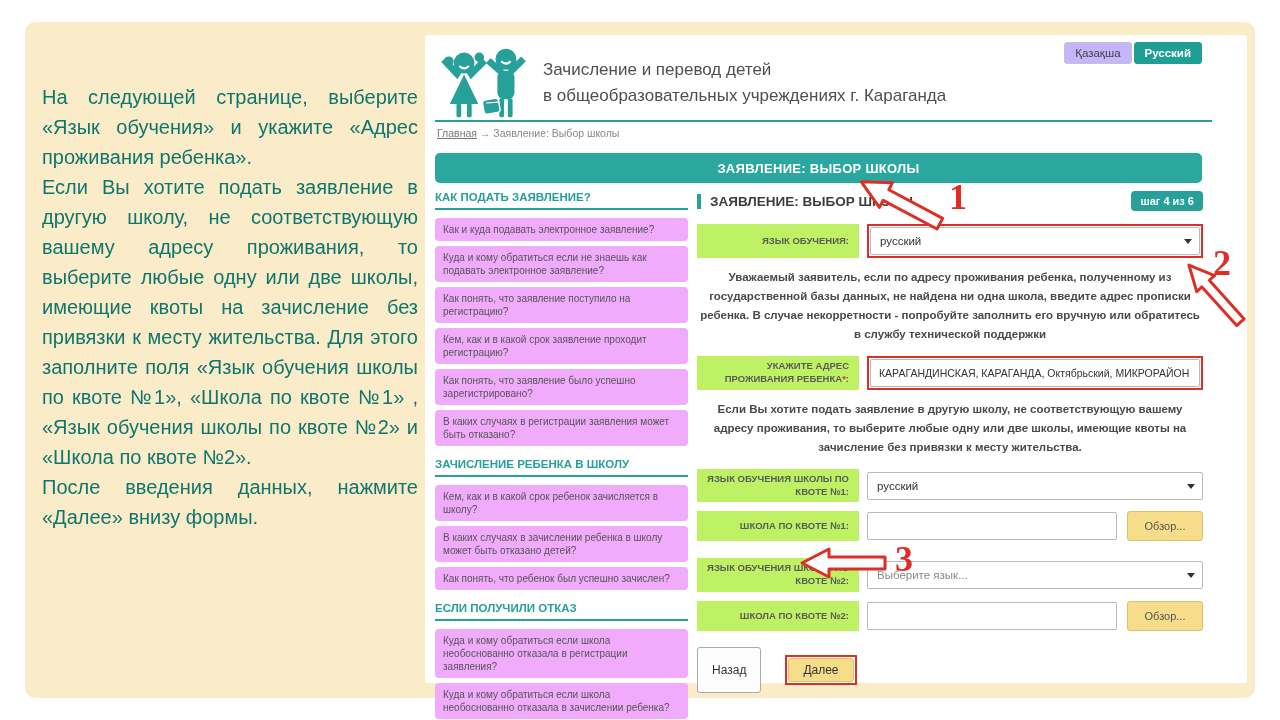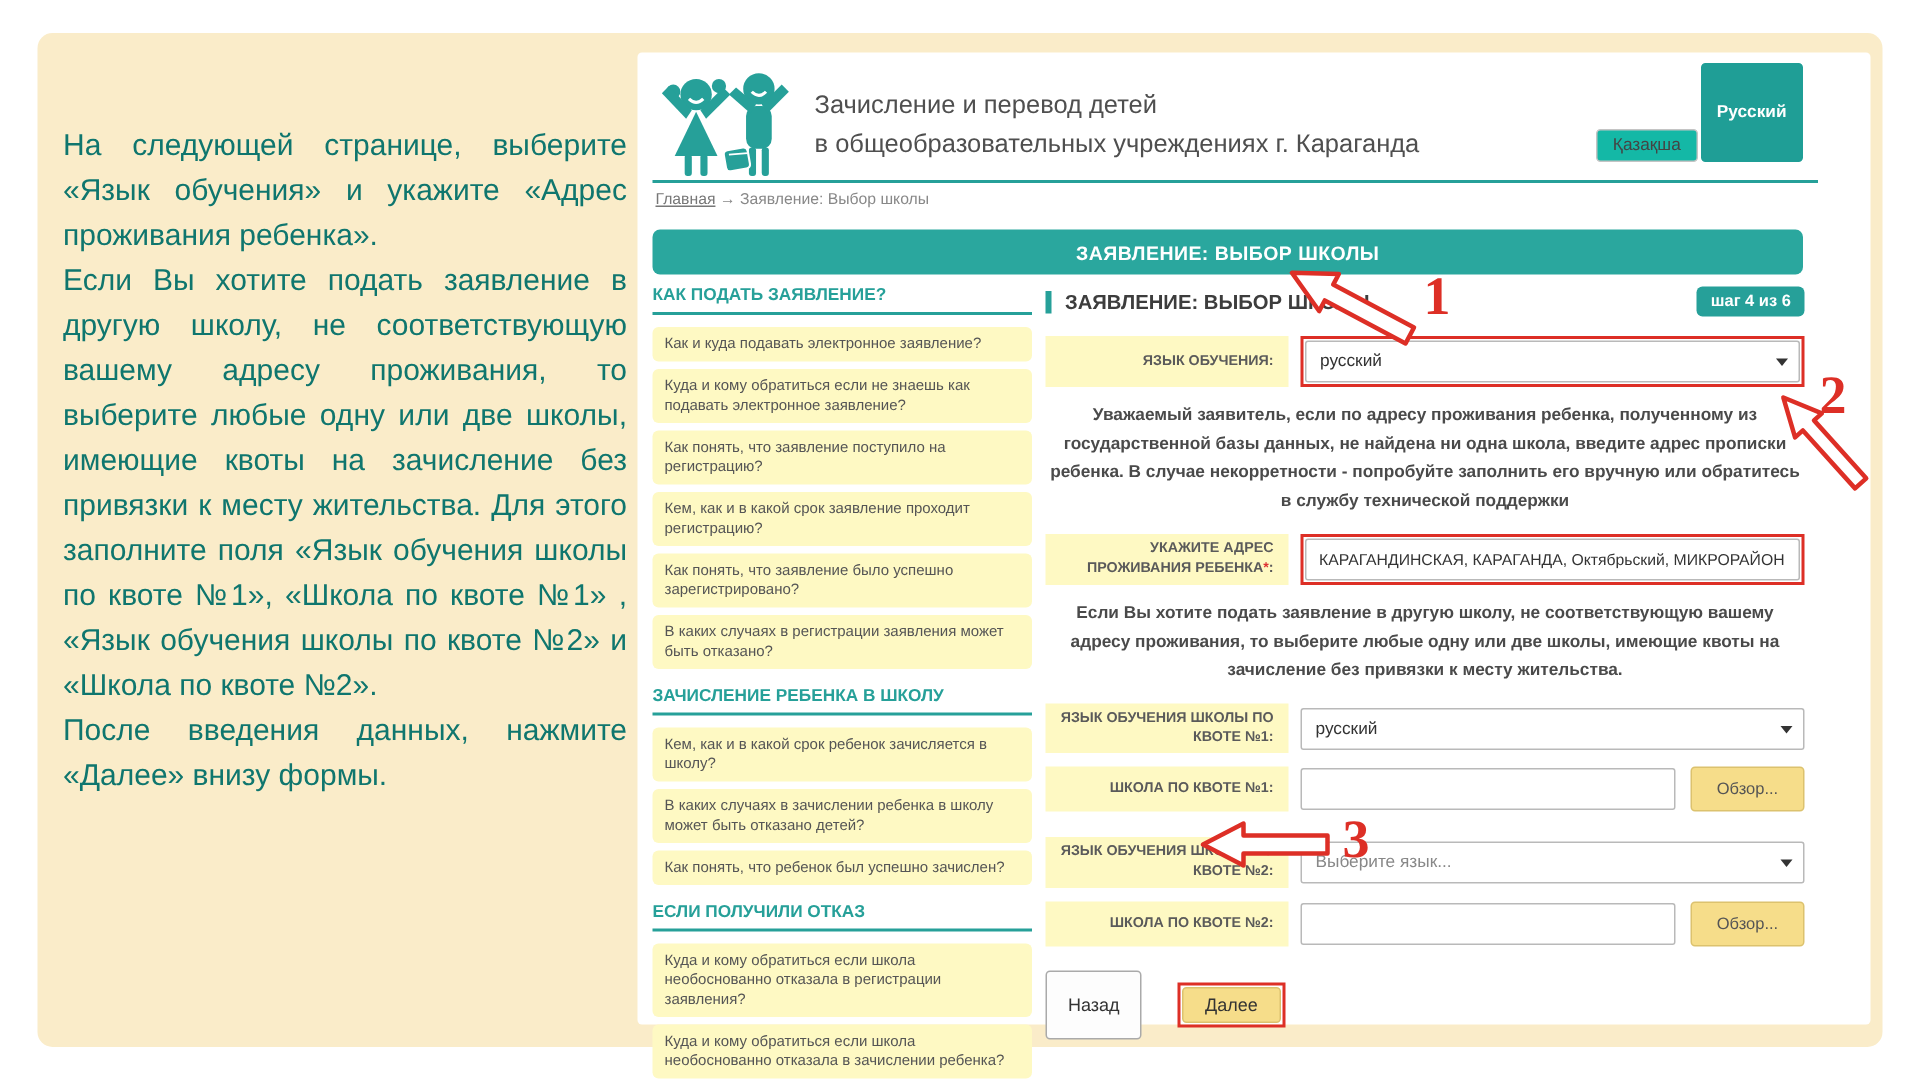--- a/index.html
+++ b/index.html
@@ -16,47 +16,47 @@
 
   
   .panel { position:absolute; left:425px; top:35px; width:822px; height:648px;
            background:#ffffff; border-radius:3px; }
 
   .logo { position:absolute; left:12px; top:10px; }
   .site-title { position:absolute; left:118px; top:22px; font-size:17px; color:#4f4f4f; line-height:1.5; }
 
   .lang { position:absolute; right:45px; top:7px; display:flex; gap:2px; }
   .lang-btn { font-size:11.5px; padding:4px 10px; border-radius:3px; cursor:pointer; }
-  .lang-kk { background:#14b8a6; border:1px solid #c4c4c4; color:#444;margin-top:44px; }
+  .lang-kk { background:#c4b5fd; border:1px solid #c4c4c4; color:#444; }
   .lang-ru { background:#1f9e96; border:1px solid #1f9e96; color:#fff; font-weight:bold; }
 
   .divider { position:absolute; left:10px; width:777px; top:85px; height:2px; background:#26a099; }
   .breadcrumb { position:absolute; left:12px; top:92px; font-size:10.5px; color:#888; }
   .breadcrumb .bc-home { color:#777; text-decoration:underline; cursor:pointer; }
 
   .banner { position:absolute; left:10px; top:118px; width:767px; height:30px;
             background:#2aa79e; border-radius:5px; color:#fff; font-weight:bold; font-size:13px;
             display:flex; align-items:center; justify-content:center; letter-spacing:.3px; }
 
   
   .sidebar { position:absolute; left:10px; top:156px; width:253px; }
   .sb-section { margin-bottom:12px; }
   .sb-title { font-size:11.5px; font-weight:bold; color:#26a099; padding-bottom:5px;
               border-bottom:2px solid #26a099; margin-bottom:8px; }
-  .sb-item { background:#fef9c3; border-radius:4px; padding:5px 8px; margin-bottom:5px;
+  .sb-item { background:#f0abfc; border-radius:4px; padding:5px 8px; margin-bottom:5px;
              font-size:10px; color:#555; line-height:1.3; cursor:pointer; }
 
   
   .main { position:absolute; left:272px; top:156px; width:506px; }
   .main-head { display:flex; justify-content:space-between; align-items:center; margin-bottom:13px; }
   .main-title { border-left:4px solid #26a099; padding-left:9px; font-size:13.5px; font-weight:bold; color:#3d3d3d; }
   .step-badge { background:#26a099; color:#fff; font-size:11px; font-weight:bold; padding:4px 9px; border-radius:4px; }
 
   .form-row { display:flex; align-items:stretch; margin-bottom:9px; }
-  .form-label { width:162px; background:#fef9c3; display:flex; align-items:center; justify-content:flex-end;
+  .form-label { width:162px; background:#bef264; display:flex; align-items:center; justify-content:flex-end;
                 text-align:right; font-size:9.5px; font-weight:bold; color:#5a5a5a; padding:4px 10px; line-height:1.35; }
   .req { color:#d33; }
   .form-field { flex:1; margin-left:8px; display:flex; align-items:center; }
 
   .select-box { position:relative; flex:1; height:28px; border:1px solid #b9b9b9; border-radius:2px;
                 background:#fff; display:flex; align-items:center; padding:0 22px 0 9px;
                 font-size:11.5px; color:#333; cursor:pointer; }
   .select-box .caret { position:absolute; right:7px; top:11px; width:0; height:0;
                 border-left:4px solid transparent; border-right:4px solid transparent; border-top:5px solid #333; }
   .placeholder { color:#888; }

